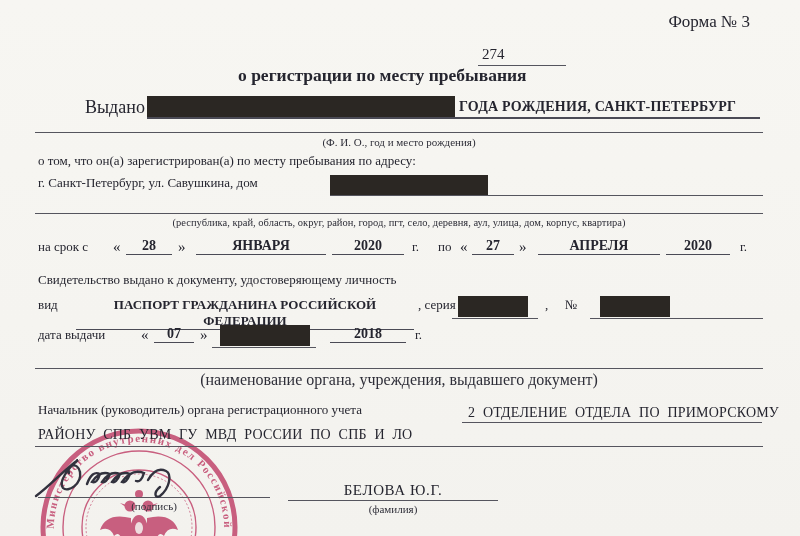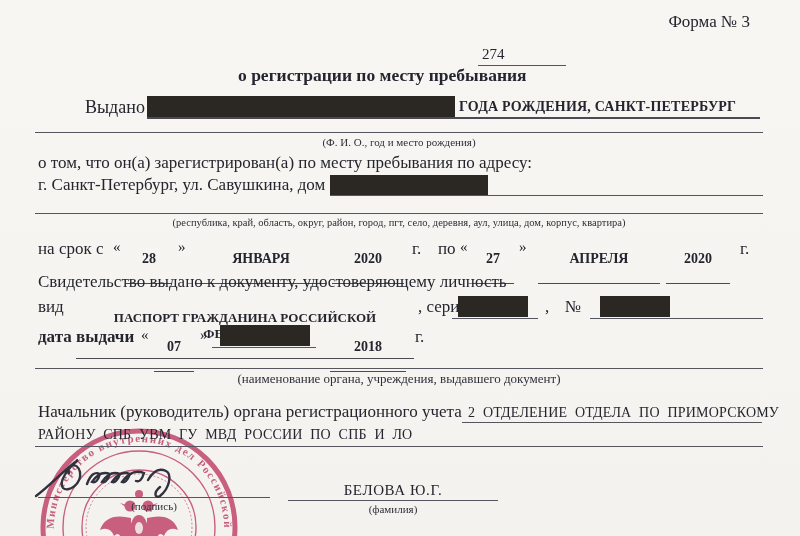--- a/index.html
+++ b/index.html
@@ -10,22 +10,22 @@
     font-family:"Liberation Serif","DejaVu Serif",serif;
     color:#25252f;
     overflow:hidden;
   }
   .abs{position:absolute;white-space:nowrap;}
   .rule{position:absolute;height:1px;background:#55555e;}
   .rule2{position:absolute;height:2px;background:#4a4a55;}
   .redact{position:absolute;background:#2b2723;}
   .cap{position:absolute;font-size:11px;color:#2e2e38;text-align:center;white-space:nowrap;}
   .caps{font-size:14px;letter-spacing:.2px;word-spacing:4px;}
-  .fld{position:absolute;text-align:center;font-weight:bold;font-size:14px;border-bottom:1.5px solid #4a4a55;padding-bottom:16px;margin-top:13px;}
-  .lbl{font-size:17px;}
+  .fld{position:absolute;text-align:center;font-weight:bold;font-size:14px;border-bottom:1.5px solid #4a4a55;padding-bottom:0;}
+  .lbl{font-size:13px;}
   .bigcaps{font-weight:bold;font-size:14px;letter-spacing:.2px;}
   .qt{font-size:15px;}
   svg{display:block;}
 </style>
 </head>
 <body>
 
 <div class="page">
 
   <div class="abs" style="top:12px;right:50px;font-size:17px;">Форма № 3</div>
@@ -68,31 +68,31 @@
   <div class="abs lbl" style="top:297px;left:38px;">вид</div>
   <div class="fld" style="top:297px;left:76px;width:338px;font-size:13px;letter-spacing:0;">ПАСПОРТ ГРАЖДАНИНА РОССИЙСКОЙ ФЕДЕРАЦИИ</div>
   <div class="abs lbl" style="top:297px;left:418px;">, серия</div>
   <div class="rule" style="top:318px;left:452px;width:86px;"></div>
   <div class="redact" style="top:296px;left:458px;width:70px;height:21px;"></div>
   <div class="abs lbl" style="top:297px;left:545px;">,</div>
   <div class="abs lbl" style="top:297px;left:565px;">№</div>
   <div class="rule" style="top:318px;left:590px;width:173px;"></div>
   <div class="redact" style="top:296px;left:600px;width:70px;height:21px;"></div>
 
-  <div class="abs lbl" style="top:327px;left:38px;font-weight:bold;">дата выдачи</div>
+  <div class="abs lbl" style="top:327px;left:38px;">дата выдачи</div>
   <div class="abs qt" style="top:327px;left:141px;">«</div>
   <div class="fld" style="top:326px;left:154px;width:40px;">07</div>
   <div class="abs qt" style="top:327px;left:200px;">»</div>
   <div class="rule" style="top:347px;left:212px;width:104px;"></div>
   <div class="redact" style="top:325px;left:220px;width:90px;height:21px;"></div>
   <div class="fld" style="top:326px;left:330px;width:76px;">2018</div>
   <div class="abs lbl" style="top:327px;left:415px;">г.</div>
 
   <div class="rule" style="top:368px;left:35px;width:728px;"></div>
-  <div class="cap" style="top:371px;left:35px;width:728px;font-size:13px;">(наименование органа, учреждения, выдавшего документ)</div>
+  <div class="cap" style="top:371px;left:35px;width:728px;font-size:16px;">(наименование органа, учреждения, выдавшего документ)</div>
 
   <svg class="abs" style="top:424px;left:36px;z-index:1;opacity:.88;" width="206" height="206" viewBox="0 0 206 206">
     <g fill="none" stroke="#c34b70">
       <circle cx="103" cy="103" r="96" stroke-width="5"></circle>
       <circle cx="103" cy="103" r="76" stroke-width="1.4"></circle>
       <circle cx="103" cy="103" r="57" stroke-width="1.4"></circle>
       <circle cx="103" cy="103" r="53" stroke-width="0.8" stroke-dasharray="2 2"></circle>
     </g>
     <defs>
       <path id="ringTop" d="M 103,103 m -85,0 a 85,85 0 1,1 170,0 a 85,85 0 1,1 -170,0"></path>

